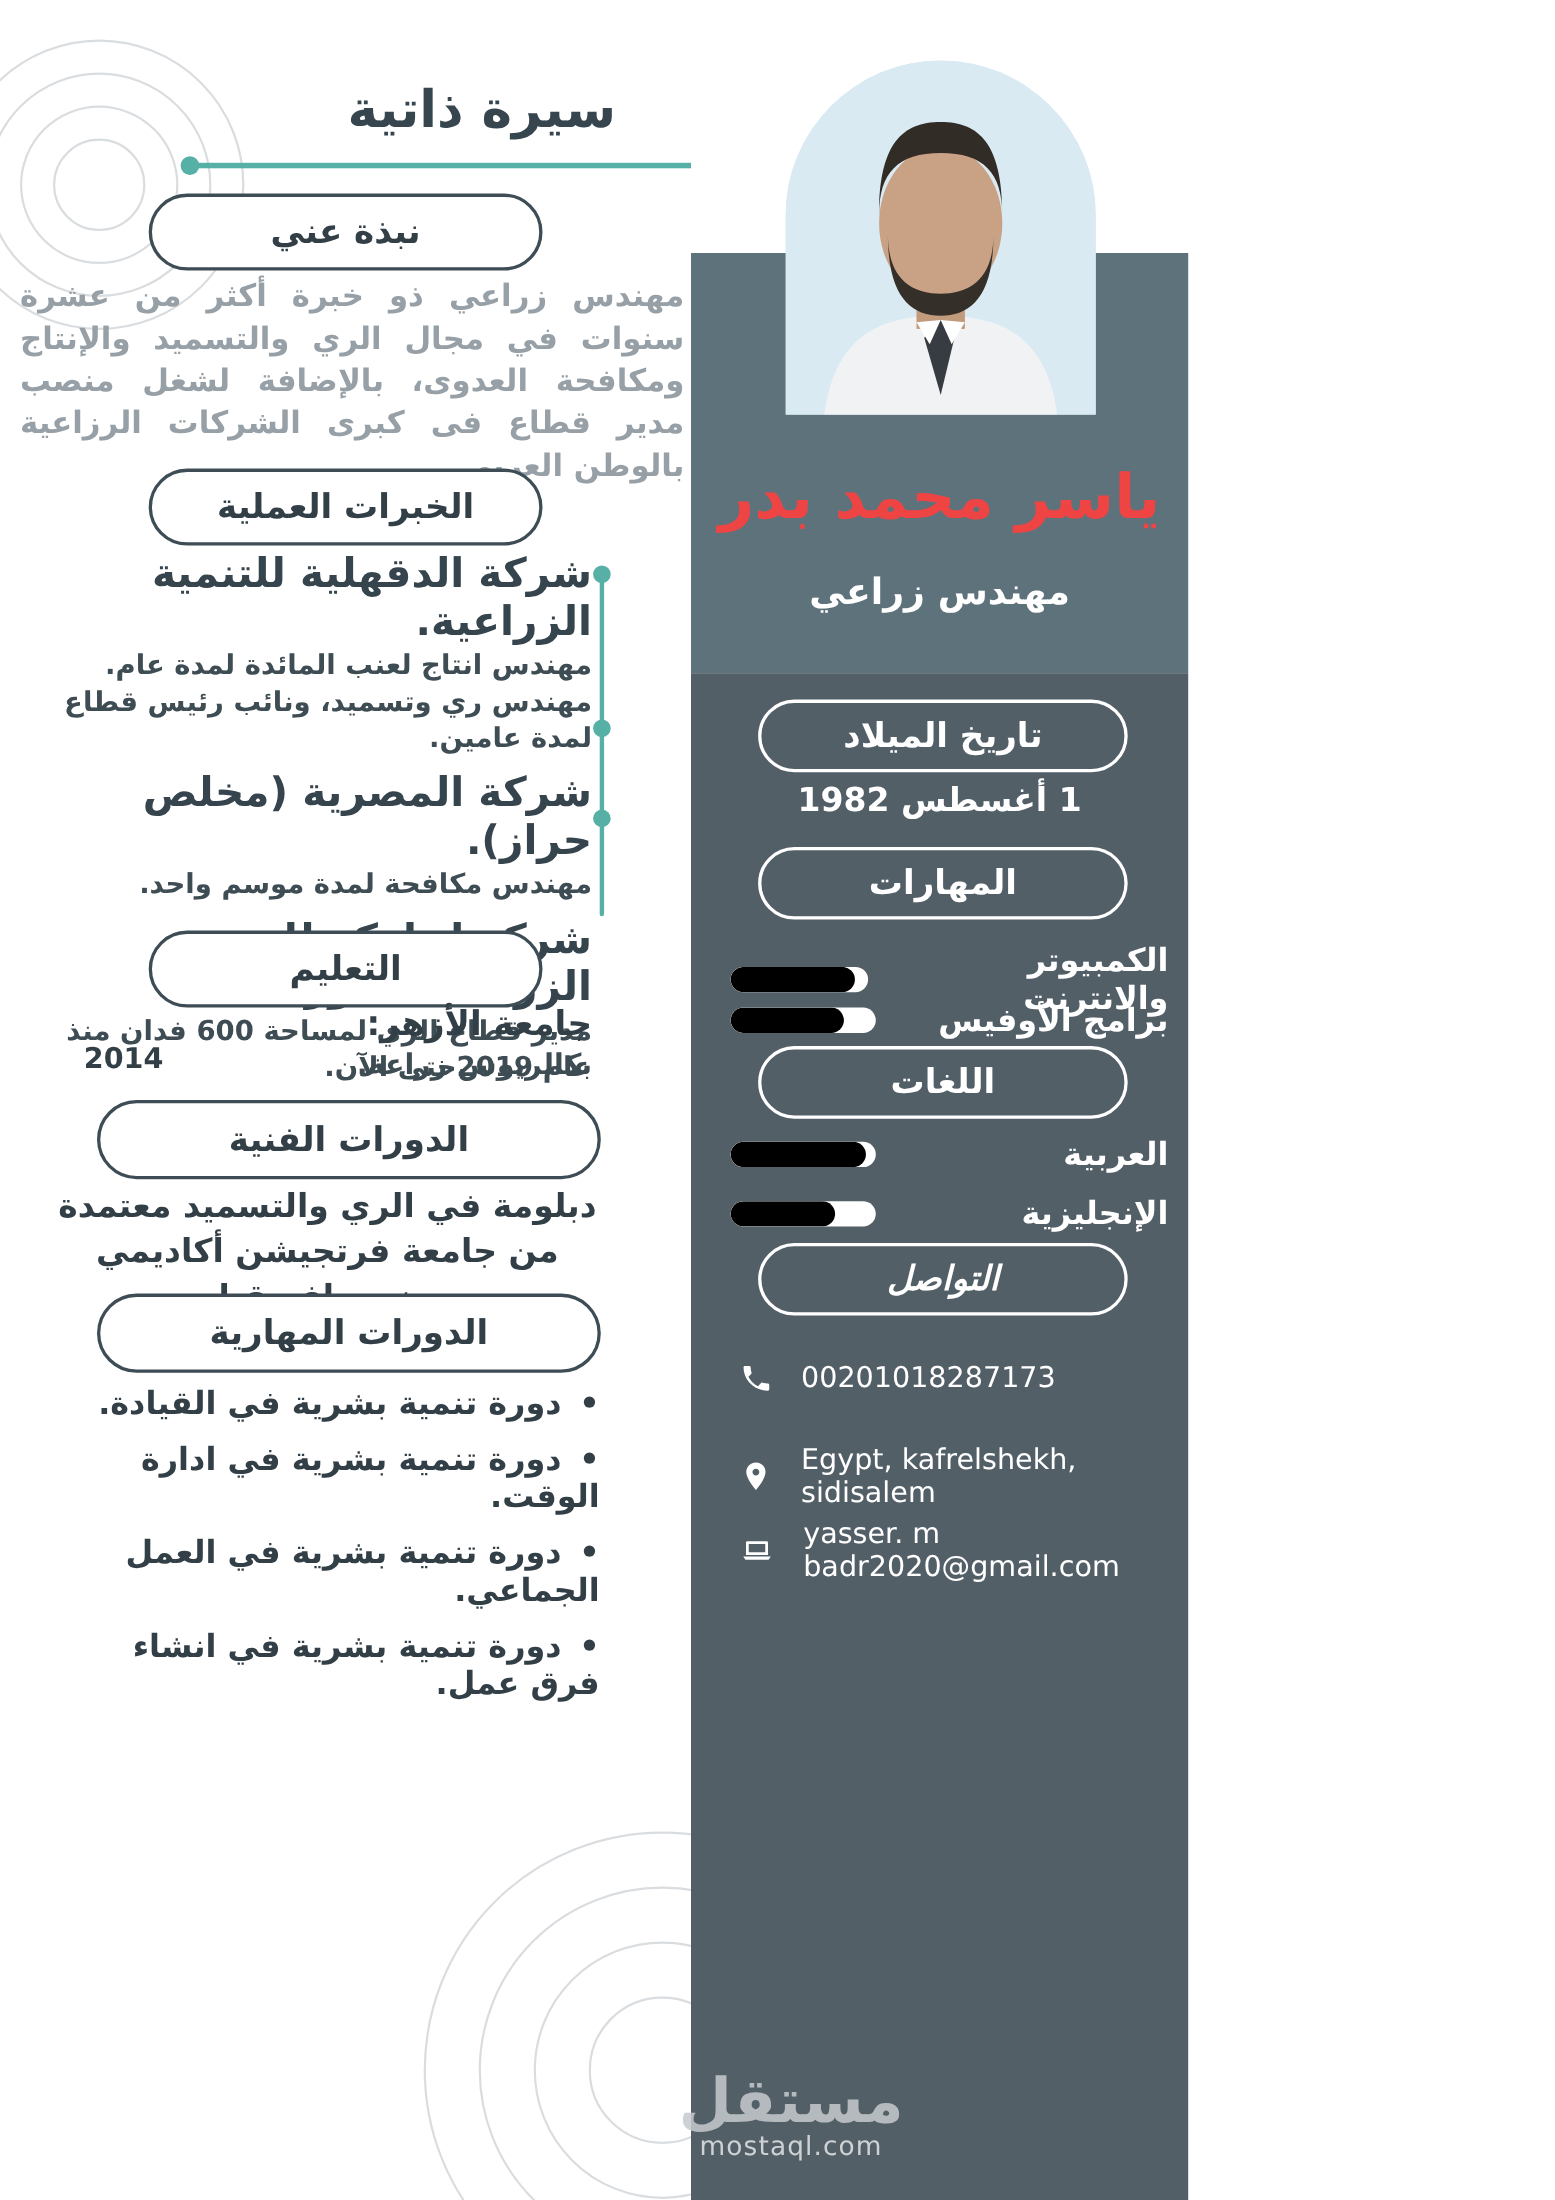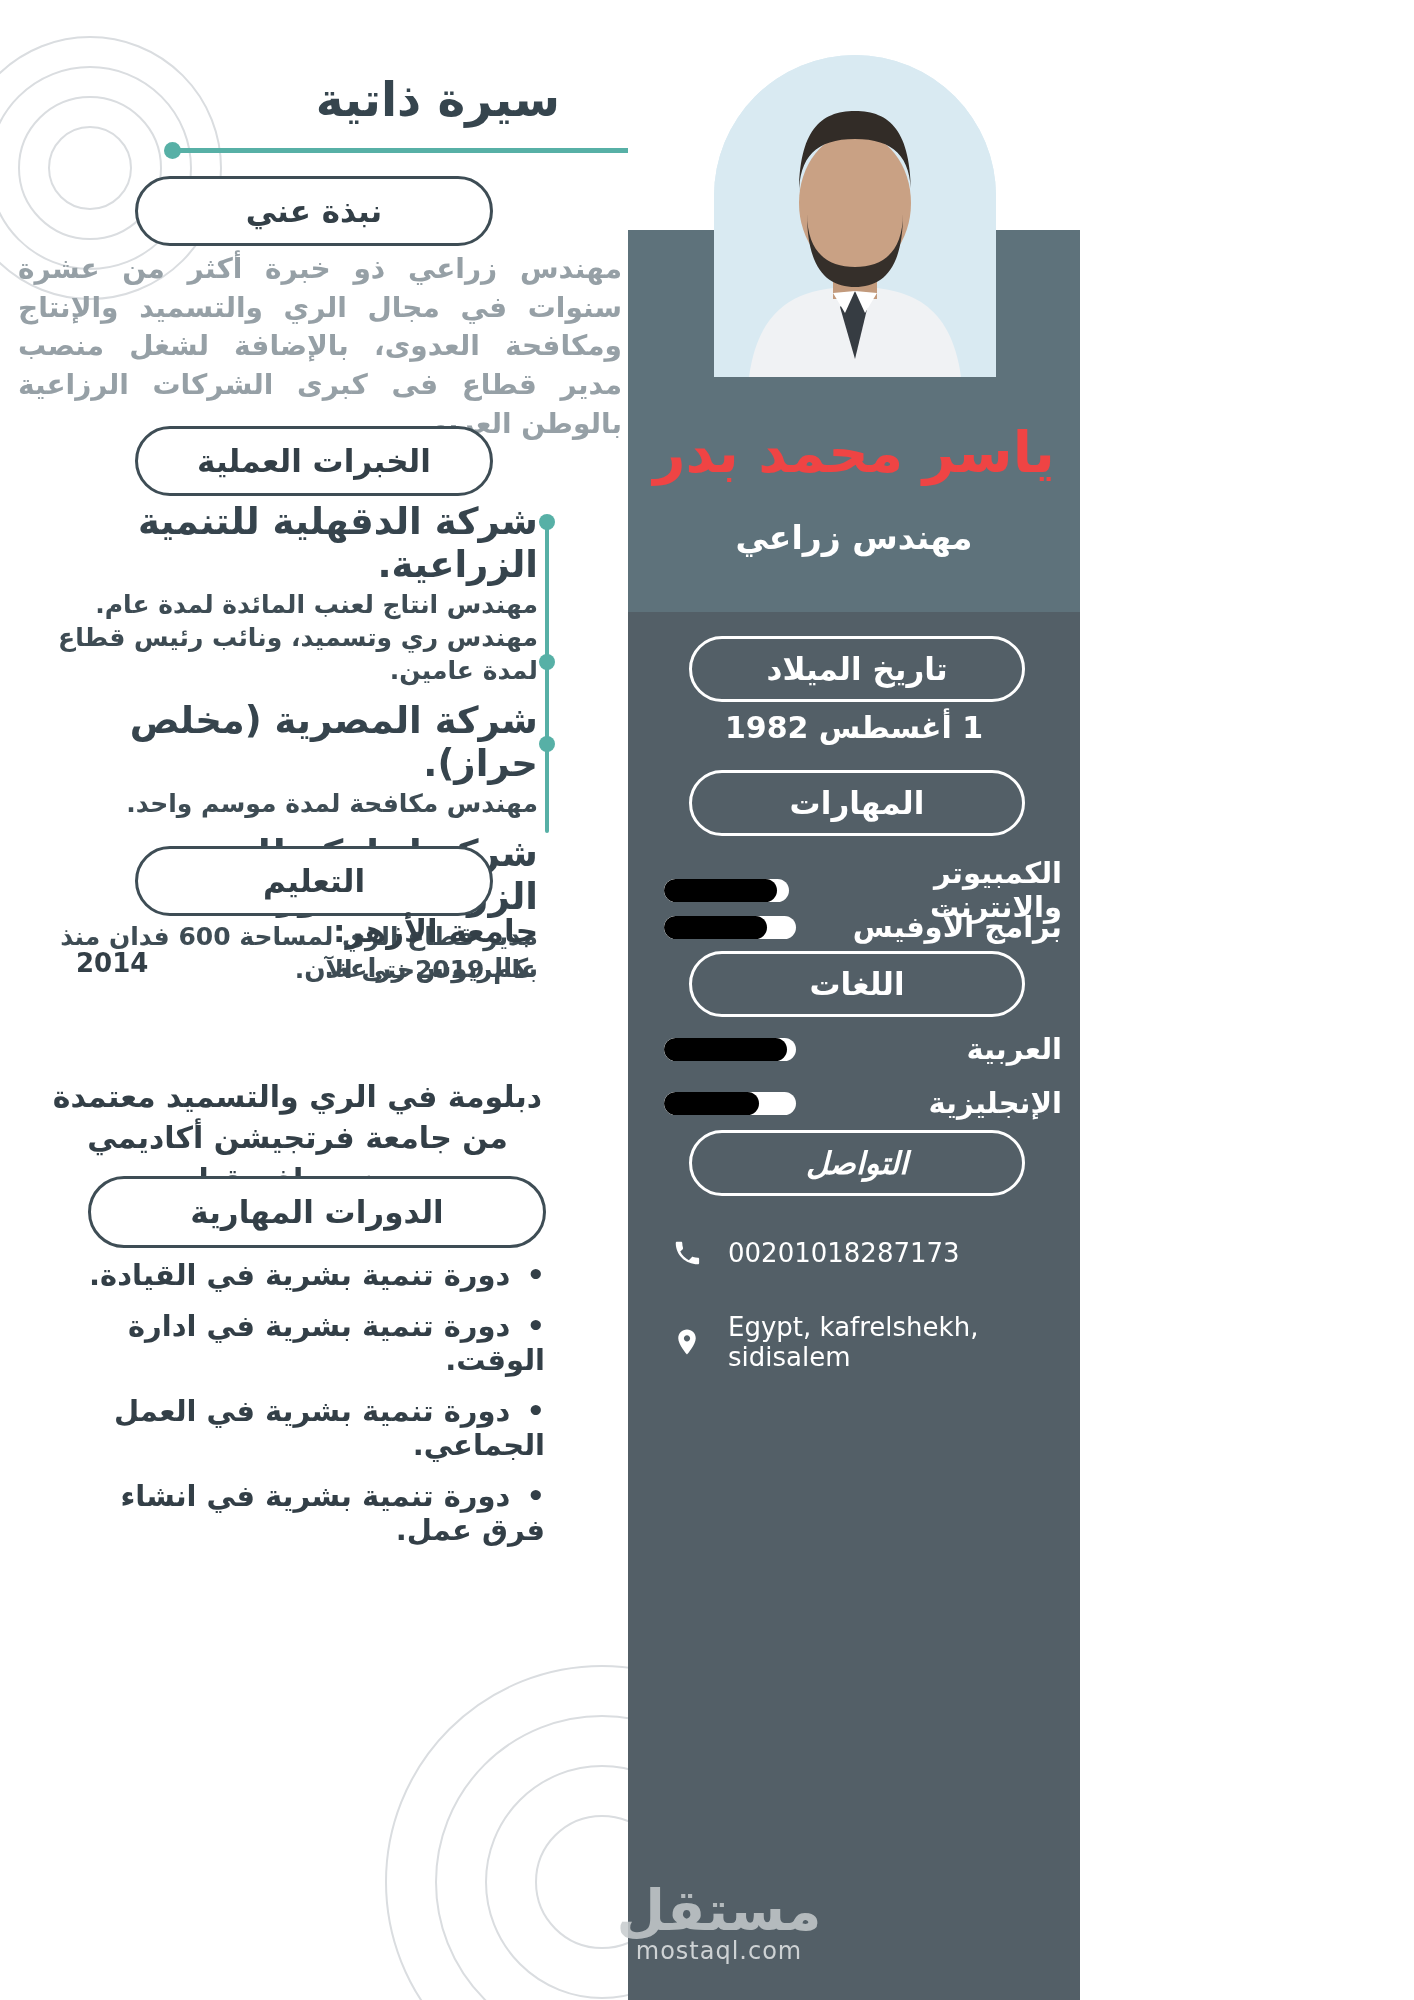--- a/index.html
+++ b/index.html
@@ -174,20 +174,26 @@
       <path fill="#ffffff" d="M6.6 10.8c1.5 3 3.9 5.4 6.9 6.9l2.3-2.3c.3-.3.7-.4 1.1-.2 1.2.4 2.5.6 3.8.6.6 0 1 .4 1 1V20c0 .6-.4 1-1 1C10.6 21 3 13.4 3 4c0-.6.4-1 1-1h3.2c.6 0 1 .4 1 1 0 1.3.2 2.6.6 3.8.1.4 0 .8-.2 1.1l-2 1.9z"></path>
     </svg>
     <span class="ctxt">00201018287173</span>
   </div>
   <div class="crow" style="top:1312px;">
     <svg width="30" height="30" viewBox="0 0 24 24">
       <path fill="#ffffff" d="M12 2C8.1 2 5 5.1 5 9c0 5.2 7 13 7 13s7-7.8 7-13c0-3.9-3.1-7-7-7zm0 9.5c-1.4 0-2.5-1.1-2.5-2.5S10.6 6.5 12 6.5s2.5 1.1 2.5 2.5S13.4 11.5 12 11.5z"></path>
     </svg>
     <span class="ctxt">Egypt, kafrelshekh, sidisalem</span>
   </div>
+  <div class="crow" style="top:1380px;">
+    <svg width="32" height="30" viewBox="0 0 24 24">
+      <path fill="#ffffff" d="M5 5h14c.6 0 1 .4 1 1v9H4V6c0-.6.4-1 1-1zm1 2v6h12V7H6zM2 16h20l-1.6 2.4H3.6L2 16z"></path>
+    </svg>
+    <span class="ctxt">yasser. m badr2020@gmail.com</span>
+  </div>
 
   <div class="main-title">سيرة ذاتية</div>
   <div class="title-line"></div>
 
   <div class="lpill" style="left:135px; top:176px; width:352px; height:64px;">
     <span>نبذة عني</span>
   </div>
   <div class="about-text">مهندس زراعي ذو خبرة أكثر من عشرة سنوات في مجال الري والتسميد والإنتاج ومكافحة العدوى، بالإضافة لشغل منصب مدير قطاع فى كبرى الشركات الرزاعية بالوطن العربي.</div>
 
   <div class="lpill" style="left:135px; top:426px; width:352px; height:64px;">
@@ -216,20 +222,23 @@
 
   <div class="lpill" style="left:135px; top:846px; width:352px; height:64px;">
     <span>التعليم</span>
   </div>
   <div class="edu-block">
     <div class="edu-school">جامعة الأزهر:</div>
     <div class="edu-degree">بكالريوس زراعة.</div>
   </div>
   <div class="edu-year">2014</div>
 
+  <div class="lpill" style="left:88px; top:1000px; width:452px; height:66px;">
+    <span>الدورات الفنية</span>
+  </div>
   <div class="tech-text">دبلومة في الري والتسميد معتمدة من جامعة فرتجيشن أكاديمي بجنوب افريقيا.</div>
 
   <div class="lpill" style="left:88px; top:1176px; width:452px; height:66px;">
     <span>الدورات المهارية</span>
   </div>
   <ul class="course-list">
     <li>دورة تنمية بشرية في القيادة.</li>
     <li>دورة تنمية بشرية في ادارة الوقت.</li>
     <li>دورة تنمية بشرية في العمل الجماعي.</li>
     <li>دورة تنمية بشرية في انشاء فرق عمل.</li>

